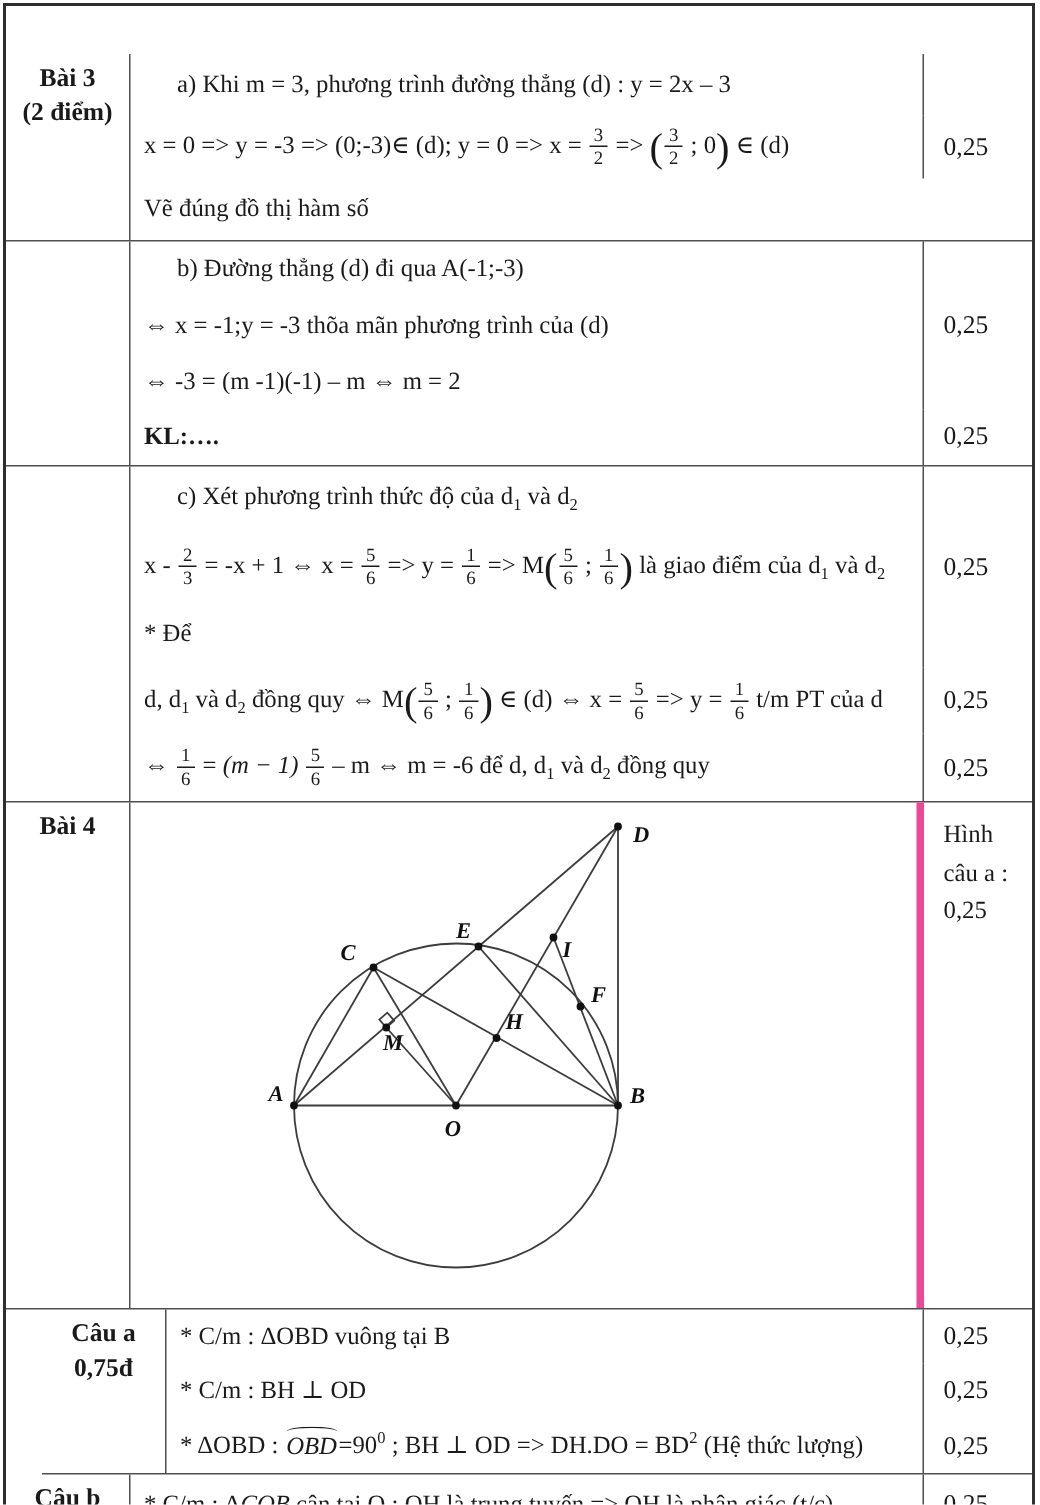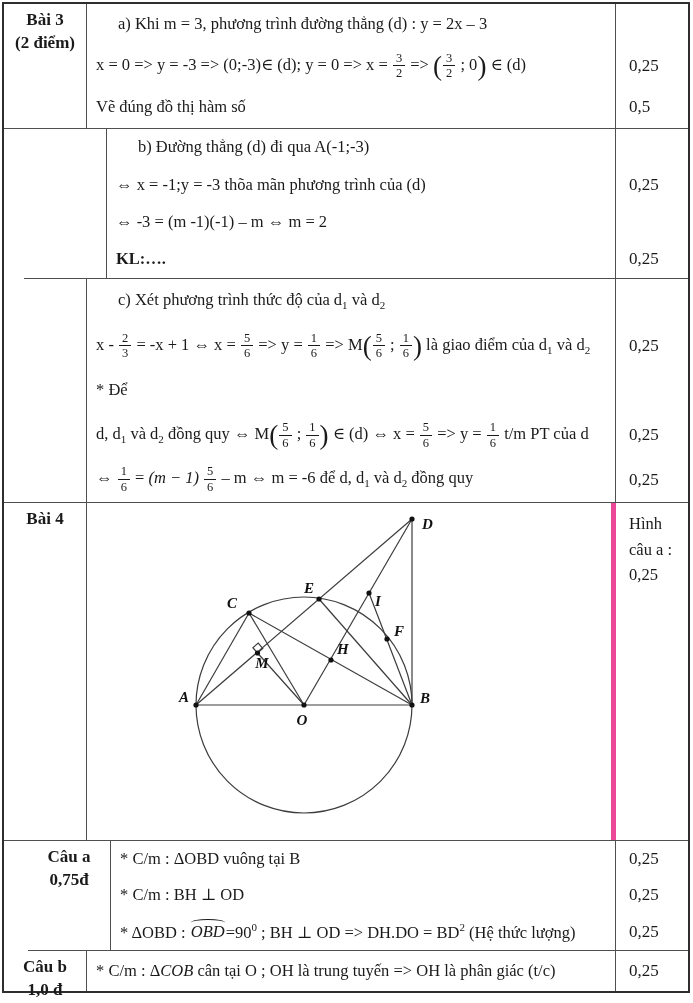--- a/index.html
+++ b/index.html
@@ -49,45 +49,42 @@
   svg{display:block;}
   .seg{stroke:#3c3c3c;stroke-width:1.2;fill:none;}
   .dot{fill:#111;stroke:none;}
   .plabel{font-family:"Liberation Serif","DejaVu Serif",serif;
           font-style:italic;font-weight:bold;font-size:15px;fill:#111;}
 </style>
 </head>
 <body>
 
 <div id="tbl">
-    <div class="row" style="height: 125px;">
+    <div class="row" style="height: 125px; margin-top: 32px;">
       <div class="lcell">
         <div>Bài 3</div>
         <div>(2 điểm)</div>
       </div>
       <div class="main">
         <div class="line">
           <div class="lc ind"><span>a)  Khi m = 3, phương trình đường thẳng (d) : y = 2x – 3</span></div>
           <div class="ls"></div>
         </div>
         <div class="line">
           <div class="lc"><span>x = 0 =&gt; y = -3 =&gt; (0;-3)∈ (d); y = 0 =&gt; x = </span><span class="fr"><span class="n">3</span><span class="d">2</span></span><span> =&gt; </span><span class="bp">(</span><span class="fr"><span class="n">3</span><span class="d">2</span></span><span> ; 0</span><span class="bp">)</span><span> ∈ (d)</span></div>
           <div class="ls">
             <span>0,25</span>
           </div>
         </div>
         <div class="line">
           <div class="lc"><span>Vẽ đúng đồ thị hàm số</span></div>
-          <div class="ls">
-            <span>0,5</span>
-          </div>
-        </div>
-      </div>
-    </div>
-    <div class="row" style="height: 150px; margin-left: 20px;">
+        </div>
+      </div>
+    </div>
+    <div class="row" style="height: 150px;">
       <div class="lcell"></div>
       <div class="main">
         <div class="line">
           <div class="lc ind"><span>b)  Đường thẳng (d) đi qua A(-1;-3)</span></div>
           <div class="ls"></div>
         </div>
         <div class="line">
           <div class="lc"><span>⇔ x = -1;y = -3 thõa mãn phương trình của (d)</span></div>
           <div class="ls">
             <span>0,25</span>

